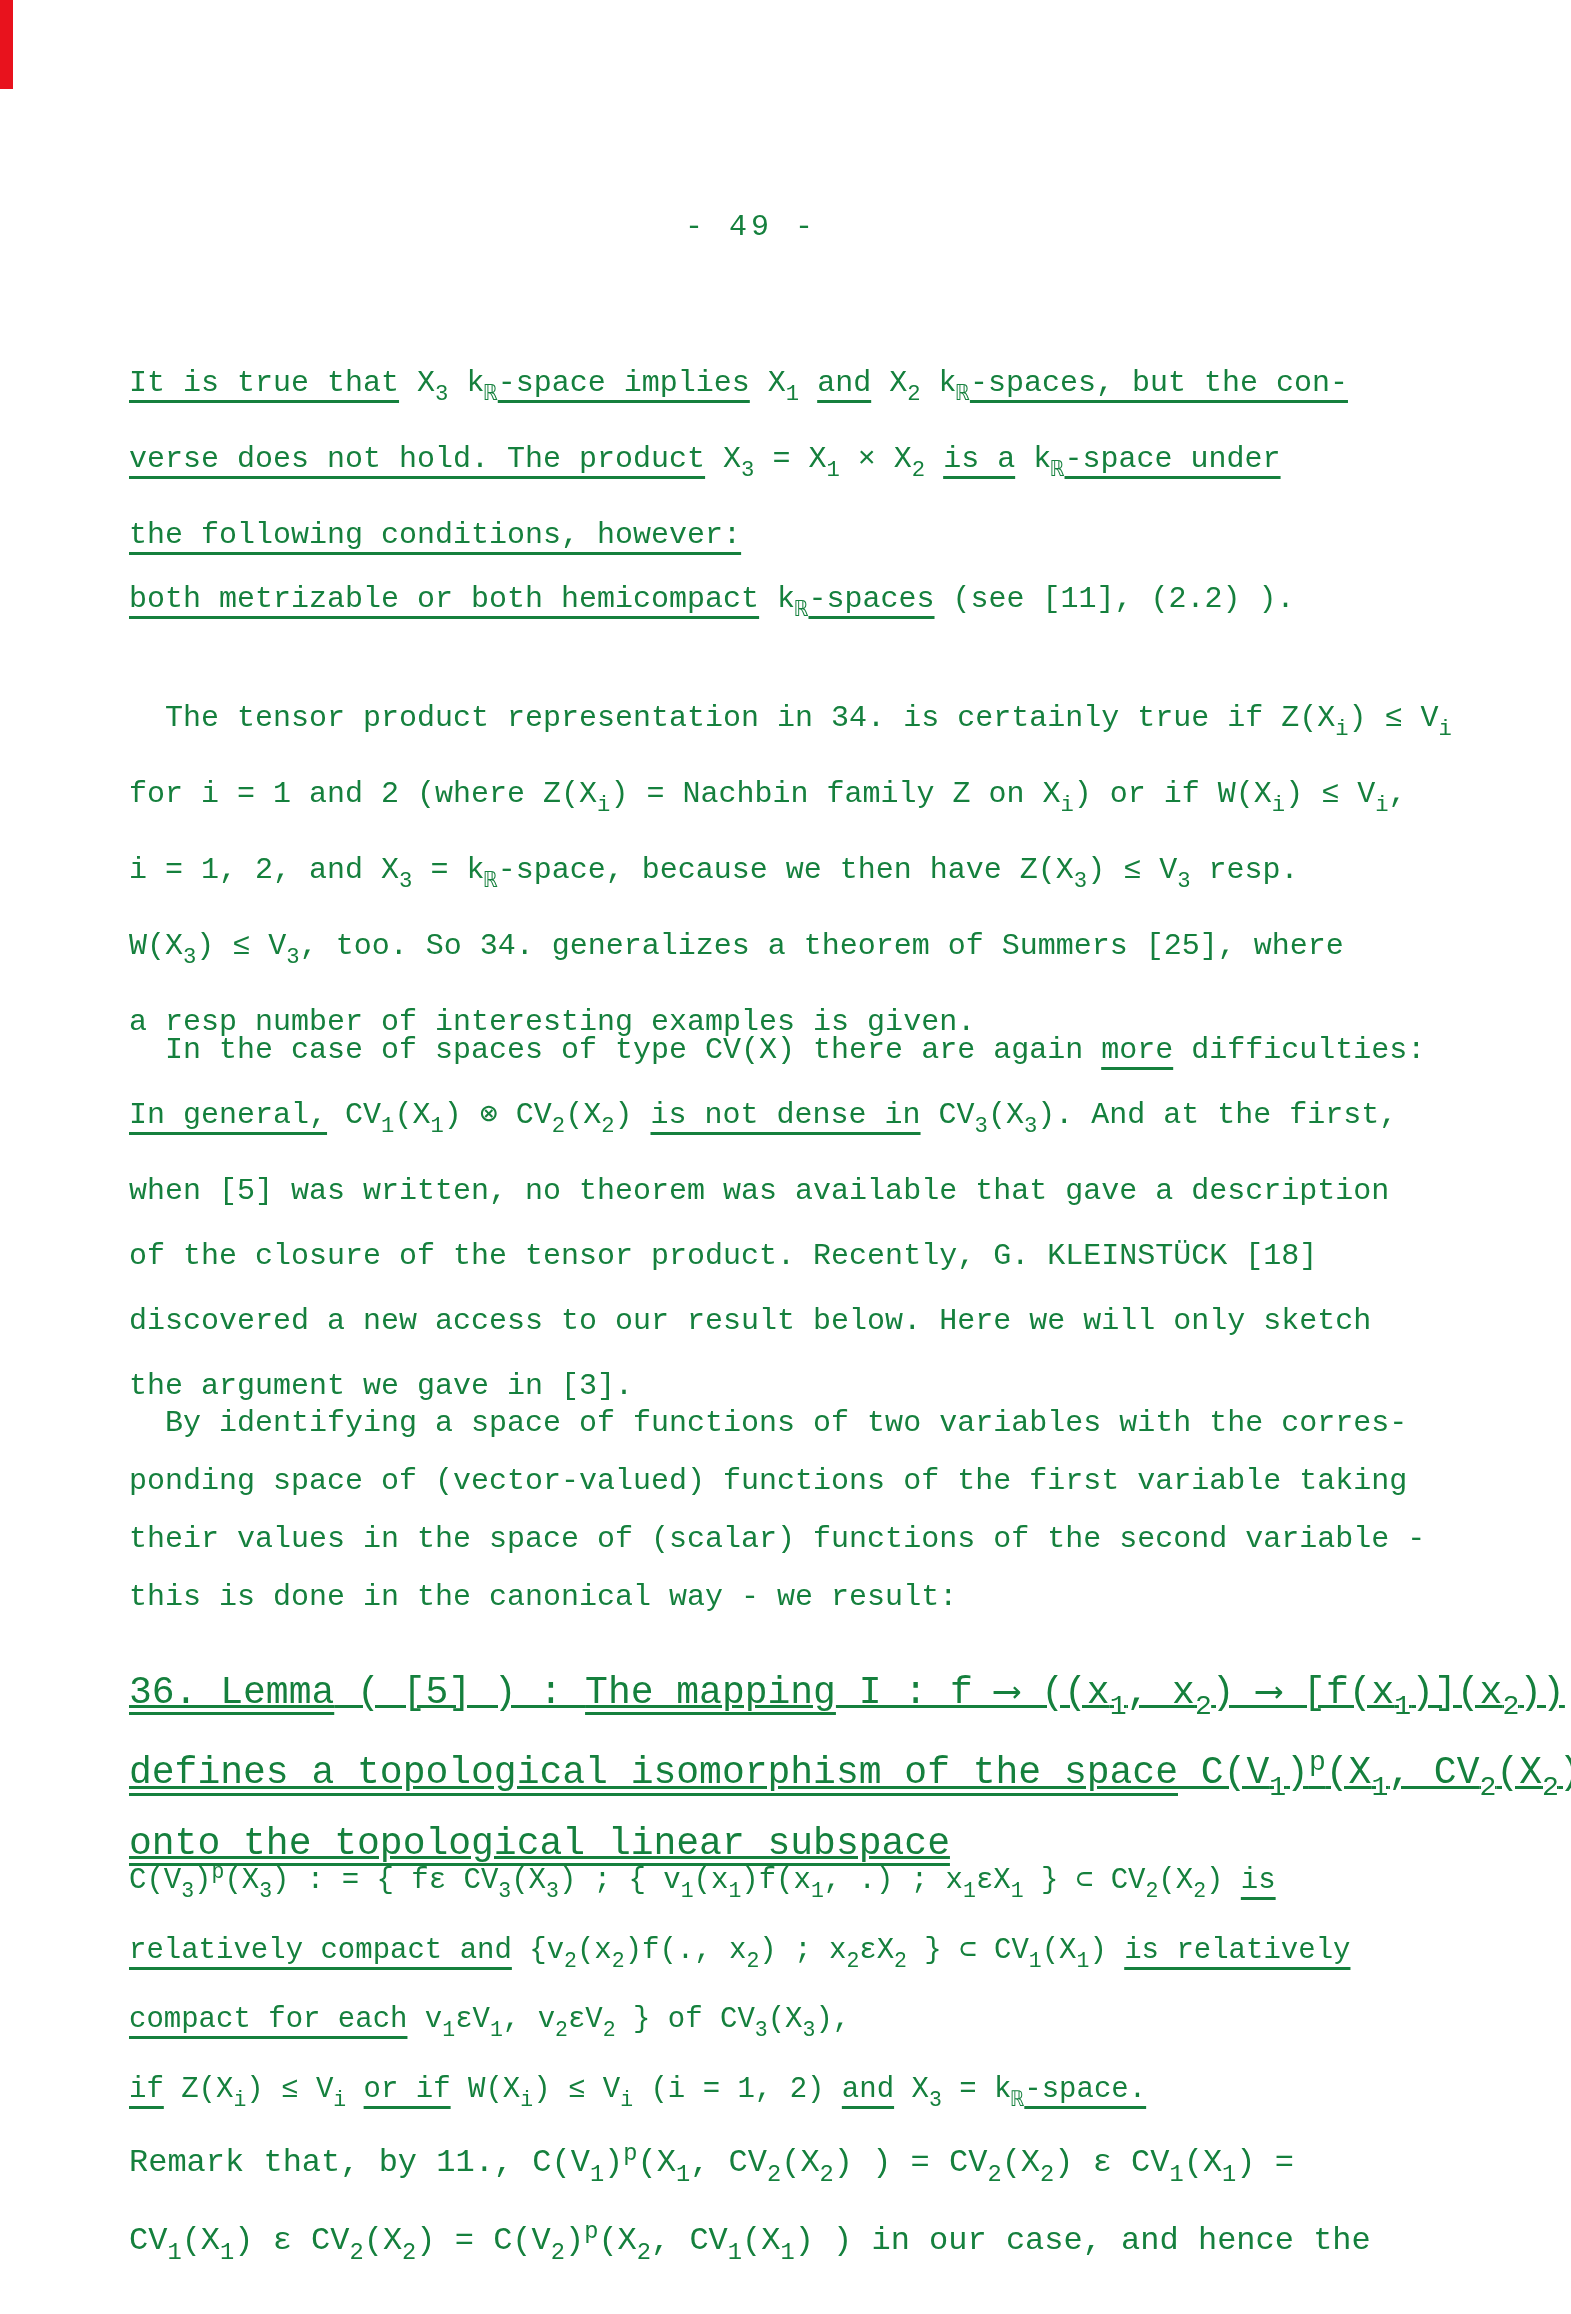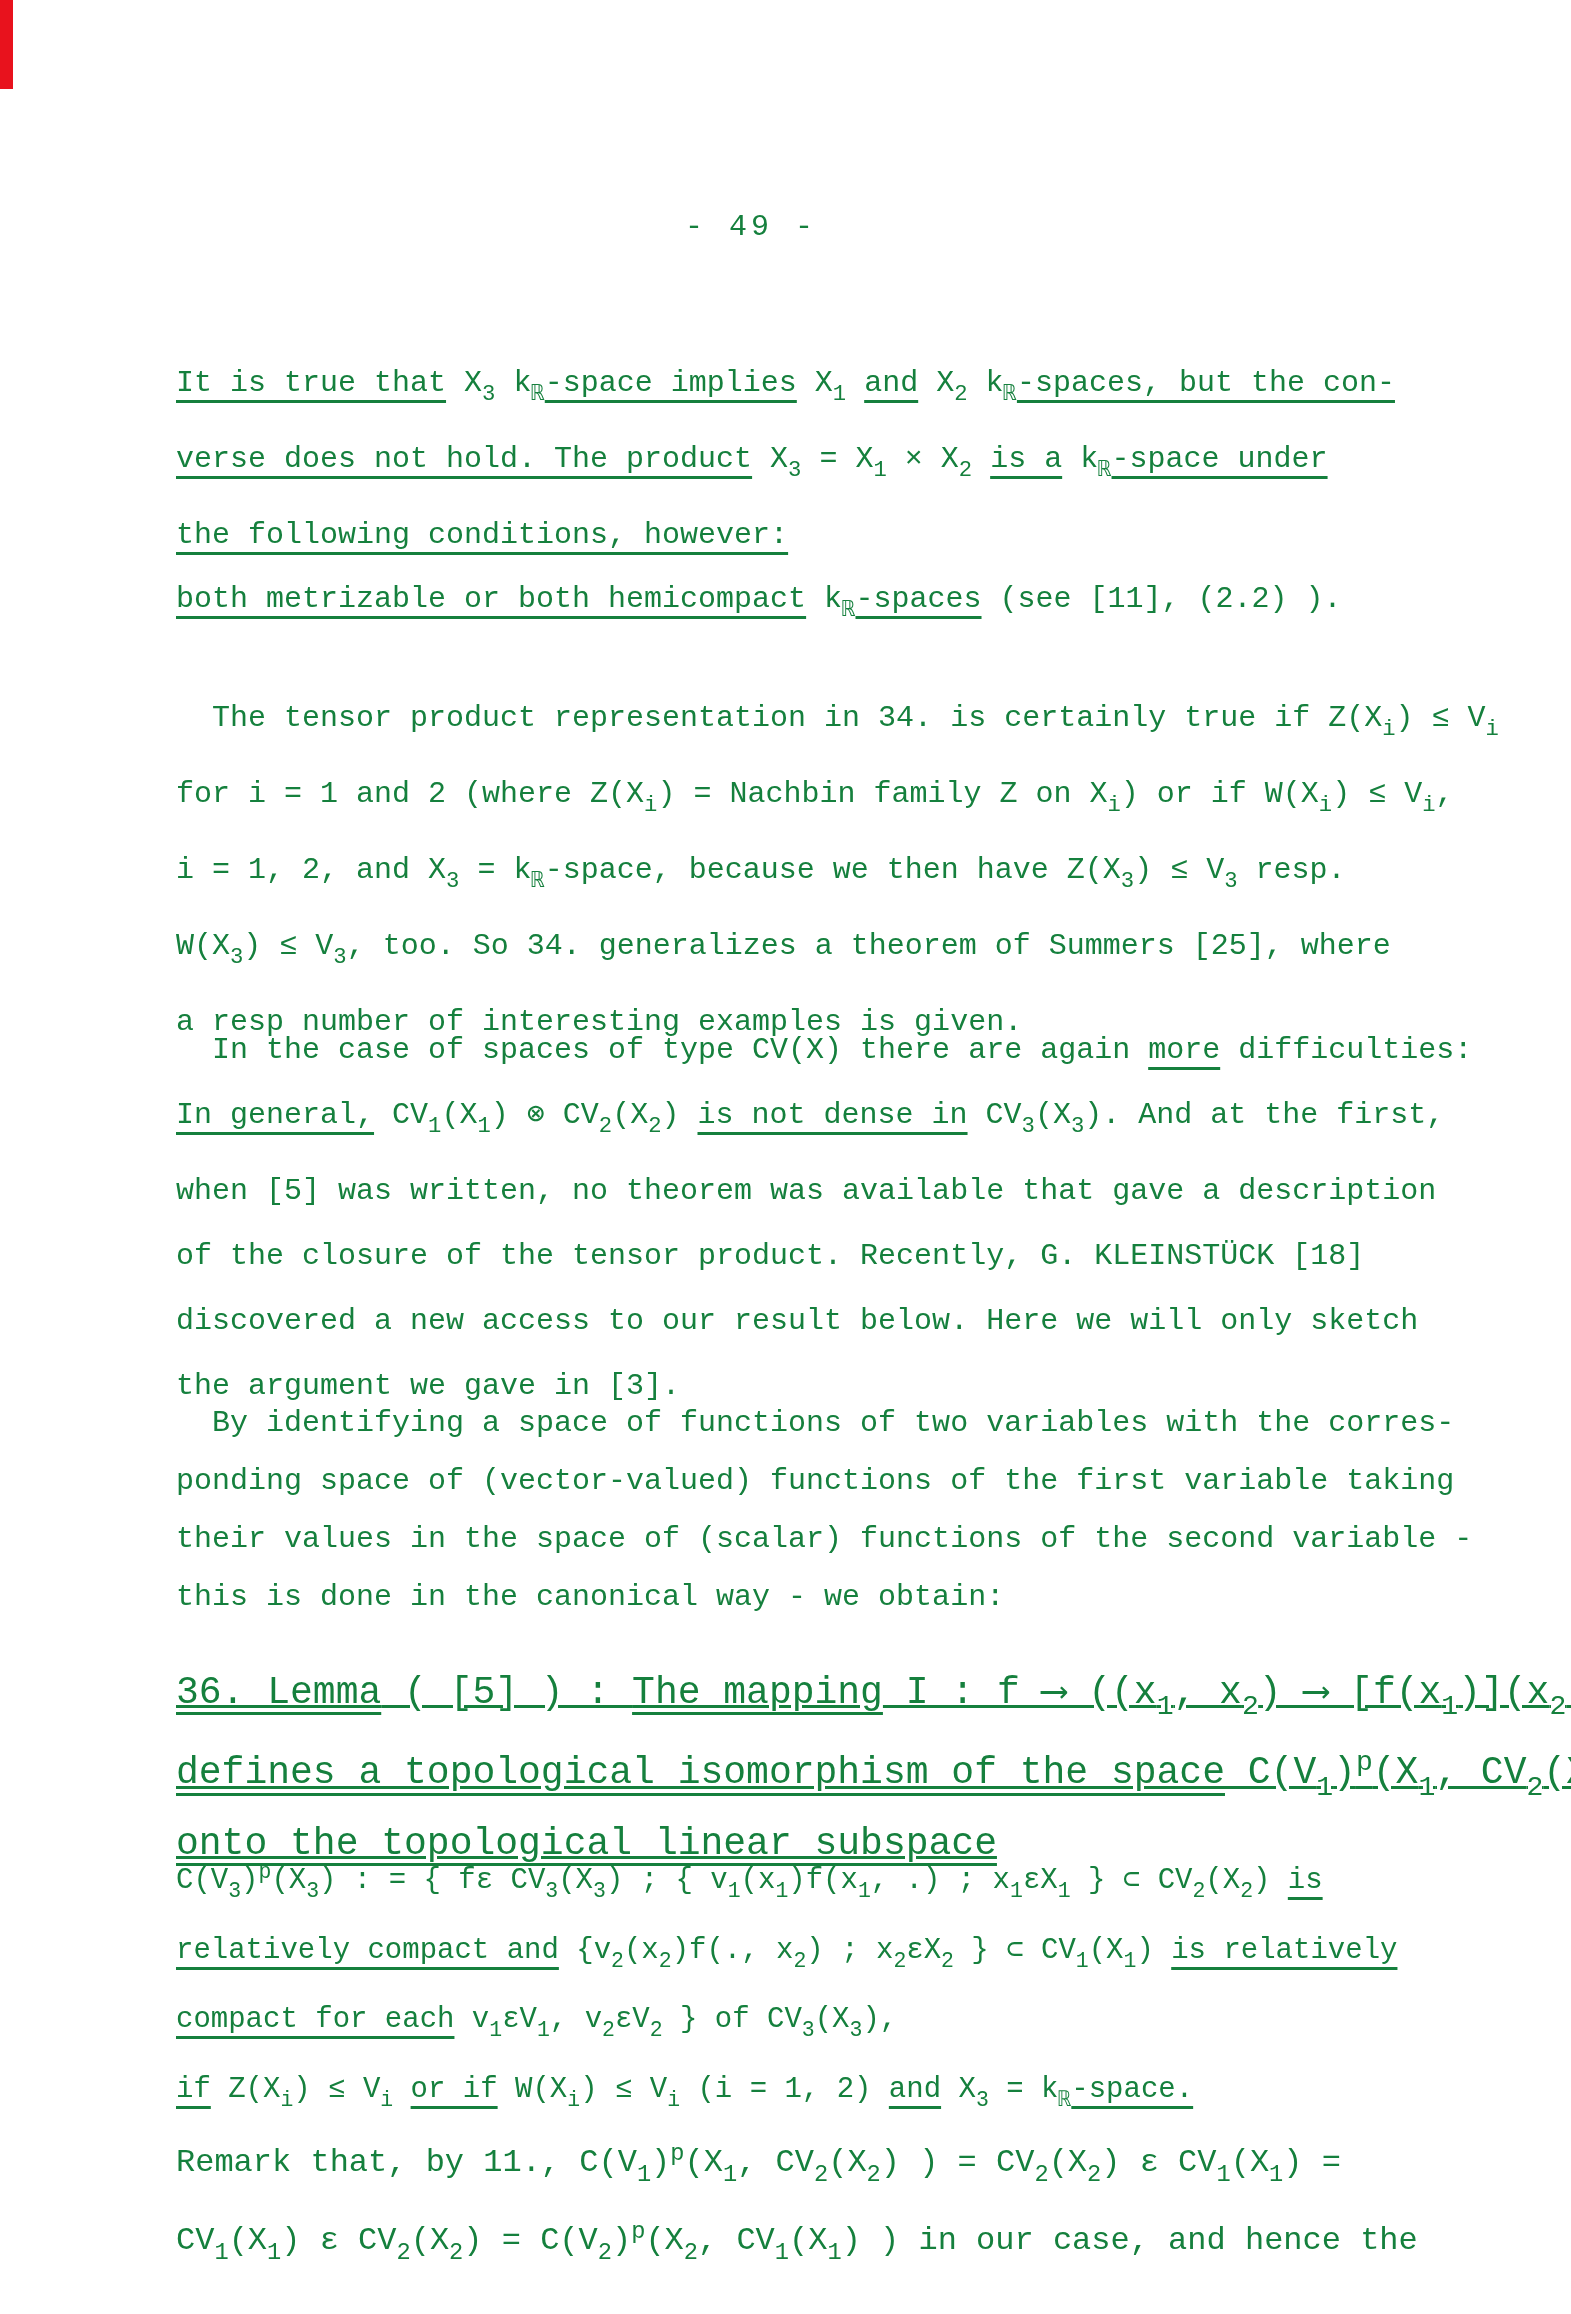--- a/index.html
+++ b/index.html
@@ -5,21 +5,21 @@
   html,body{margin:0;padding:0;background:#ffffff;}
   #page{
     position:relative;
     width:1571px;height:2315px;
     background:#ffffff;
     font-family:"Liberation Mono","DejaVu Sans Mono",monospace;
     color:#15803d;
     overflow:hidden;
   }
   .block{position:absolute;left:129px;width:1332px;}
-  .tl{white-space:pre;margin-left:47px;}
+  .tl{white-space:pre;}
   .s-intro .tl{line-height:64px;font-size:30px;}
   .s-tensor .tl{line-height:65px;font-size:30px;}
   .s-cv .tl{line-height:65px;font-size:30px;}
   .s-ident .tl{line-height:58px;font-size:30px;}
   .s-lemma .tl{line-height:56px;font-size:38px;text-decoration:underline;}
   .s-disp .tl{line-height:59px;font-size:29px;}
   .s-remark .tl{line-height:57px;font-size:32px;}
   .u{
     text-decoration:underline;
     text-decoration-thickness:3px;
@@ -62,21 +62,21 @@
       <div class="tl"><span class="u">In general,</span><span> CV</span><span class="sb">1</span><span>(X</span><span class="sb">1</span><span>) ⊗ CV</span><span class="sb">2</span><span>(X</span><span class="sb">2</span><span>) </span><span class="u">is not dense in</span><span> CV</span><span class="sb">3</span><span>(X</span><span class="sb">3</span><span>). And at the first,</span></div>
       <div class="tl"><span>when [5] was written, no theorem was available that gave a description</span></div>
       <div class="tl"><span>of the closure of the tensor product. Recently, G. KLEINSTÜCK [18]</span></div>
       <div class="tl"><span>discovered a new access to our result below. Here we will only sketch</span></div>
       <div class="tl"><span>the argument we gave in [3].</span></div>
     </div>
   <div class="block s-ident" style="top:1394px;">
       <div class="tl"><span>  By identifying a space of functions of two variables with the corres-</span></div>
       <div class="tl"><span>ponding space of (vector-valued) functions of the first variable taking</span></div>
       <div class="tl"><span>their values in the space of (scalar) functions of the second variable -</span></div>
-      <div class="tl"><span>this is done in the canonical way - we obtain:</span></div>
+      <div class="tl"><span>this is done in the canonical way - we result:</span></div>
     </div>
   <div class="block s-lemma" style="top:1665px;">
       <div class="tl"><span class="u">36. Lemma</span><span> ( [5] ) : </span><span class="u">The mapping</span><span> I : f ⟶ ((x</span><span class="sb">1</span><span>, x</span><span class="sb">2</span><span>) ⟶ [f(x</span><span class="sb">1</span><span>)](x</span><span class="sb">2</span><span>))</span></div>
       <div class="tl"><span class="u">defines a topological isomorphism of the space</span><span> C(V</span><span class="sb">1</span><span>)</span><span class="sp">p</span><span>(X</span><span class="sb">1</span><span>, CV</span><span class="sb">2</span><span>(X</span><span class="sb">2</span><span>) )</span></div>
       <div class="tl"><span class="u">onto the topological linear subspace</span></div>
     </div>
   <div class="block s-disp" style="top:1843px;">
       <div class="tl"><span>C(V</span><span class="sb">3</span><span>)</span><span class="sp">p</span><span>(X</span><span class="sb">3</span><span>) : = { fε CV</span><span class="sb">3</span><span>(X</span><span class="sb">3</span><span>) ; { v</span><span class="sb">1</span><span>(x</span><span class="sb">1</span><span>)f(x</span><span class="sb">1</span><span>, .) ; x</span><span class="sb">1</span><span>εX</span><span class="sb">1</span><span> } ⊂ CV</span><span class="sb">2</span><span>(X</span><span class="sb">2</span><span>) </span><span class="u">is</span></div>
       <div class="tl"><span class="u">relatively compact and</span><span> {v</span><span class="sb">2</span><span>(x</span><span class="sb">2</span><span>)f(., x</span><span class="sb">2</span><span>) ; x</span><span class="sb">2</span><span>εX</span><span class="sb">2</span><span> } ⊂ CV</span><span class="sb">1</span><span>(X</span><span class="sb">1</span><span>) </span><span class="u">is relatively</span></div>
       <div class="tl"><span class="u">compact for each</span><span> v</span><span class="sb">1</span><span>εV</span><span class="sb">1</span><span>, v</span><span class="sb">2</span><span>εV</span><span class="sb">2</span><span> } of CV</span><span class="sb">3</span><span>(X</span><span class="sb">3</span><span>),</span></div>

